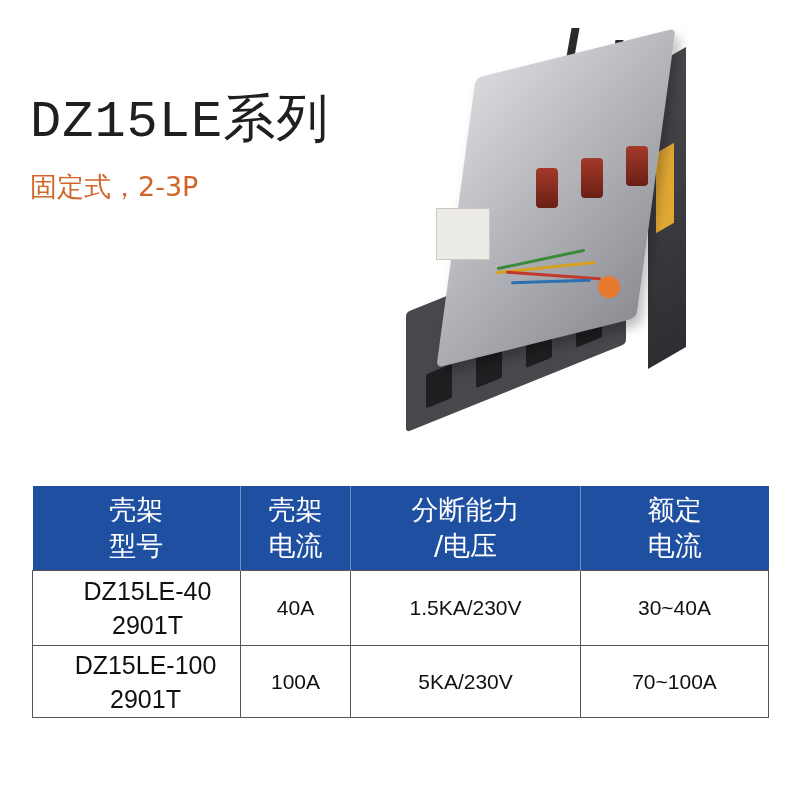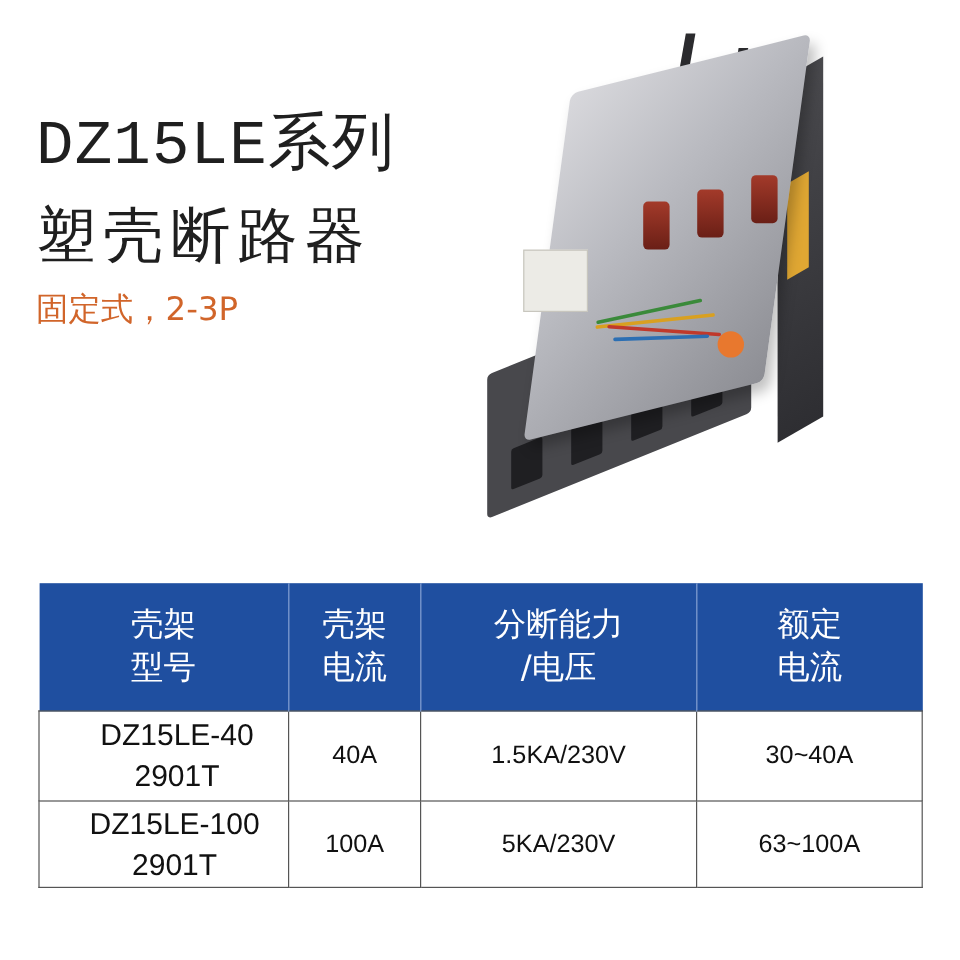--- a/index.html
+++ b/index.html
@@ -38,40 +38,39 @@
   .wire { position: absolute; height: 3px; border-radius: 2px; }
   .knob { position: absolute; width: 22px; height: 22px; border-radius: 50%; background: #e8782e; }
 
   
   .spec-table {
     position: absolute; left: 32px; top: 486px; width: 736px;
     border-collapse: collapse; table-layout: fixed;
   }
   .spec-table th {
     background: #1f4fa0; color: #ffffff; font-weight: normal; font-size: 27px; line-height: 36px;
-    height: 106px; padding: 0; border-left: 1px solid #6f8fc8; text-align: center; vertical-align: middle;
+    height: 84px; padding: 0; border-left: 1px solid #6f8fc8; text-align: center; vertical-align: middle;
   }
   .spec-table th:first-child { border-left: none; }
   .spec-table td {
     font-size: 21px; color: #111111; text-align: center; vertical-align: middle;
     border: 1px solid #555555; padding: 0; line-height: 34px; background: #ffffff;
     font-family: "Liberation Sans", sans-serif;
   }
   .spec-table tr.r1 td { height: 74px; }
   .spec-table tr.r2 td { height: 71px; }
   .spec-table td.model { text-align: center; padding-left: 22px; font-size: 25px; }
   .spec-table tr.r2 td.model { padding-left: 18px; }
   .hdr-line { display: block; }
 </style>
 </head>
 <body>
 
 <div class="title-block">
   <div class="title-line1">DZ15LE系列</div>
-  <div class="title-line2">塑壳断路器</div>
   <div class="sub-block">
     <div class="sub">固定式，2-3P</div>
   </div>
 </div>
 
 <div class="product">
   <div class="terminal-top" style="left:182px;top:10px;"></div>
   <div class="terminal-top" style="left:226px;top:22px;"></div>
   <div class="terminal-top" style="left:272px;top:40px;"></div>
   <div class="breaker-side"></div>
@@ -131,16 +130,16 @@
       <td>1.5KA/230V</td>
       <td>30~40A</td>
     </tr>
     <tr class="r2">
       <td class="model">
         <span class="hdr-line">DZ15LE-100</span>
         <span class="hdr-line">2901T</span>
       </td>
       <td>100A</td>
       <td>5KA/230V</td>
-      <td>63~100A</td>
+      <td>70~100A</td>
     </tr>
   </tbody>
 </table>
 
 </body></html>

